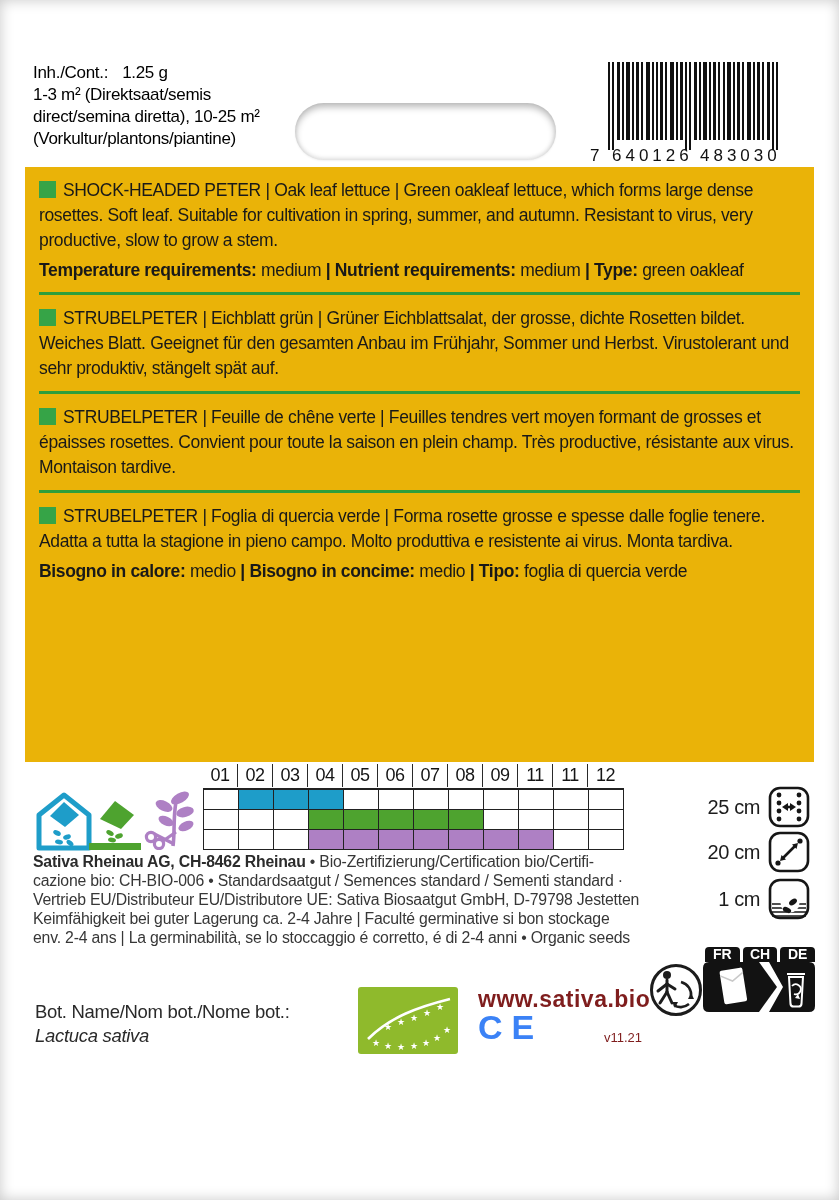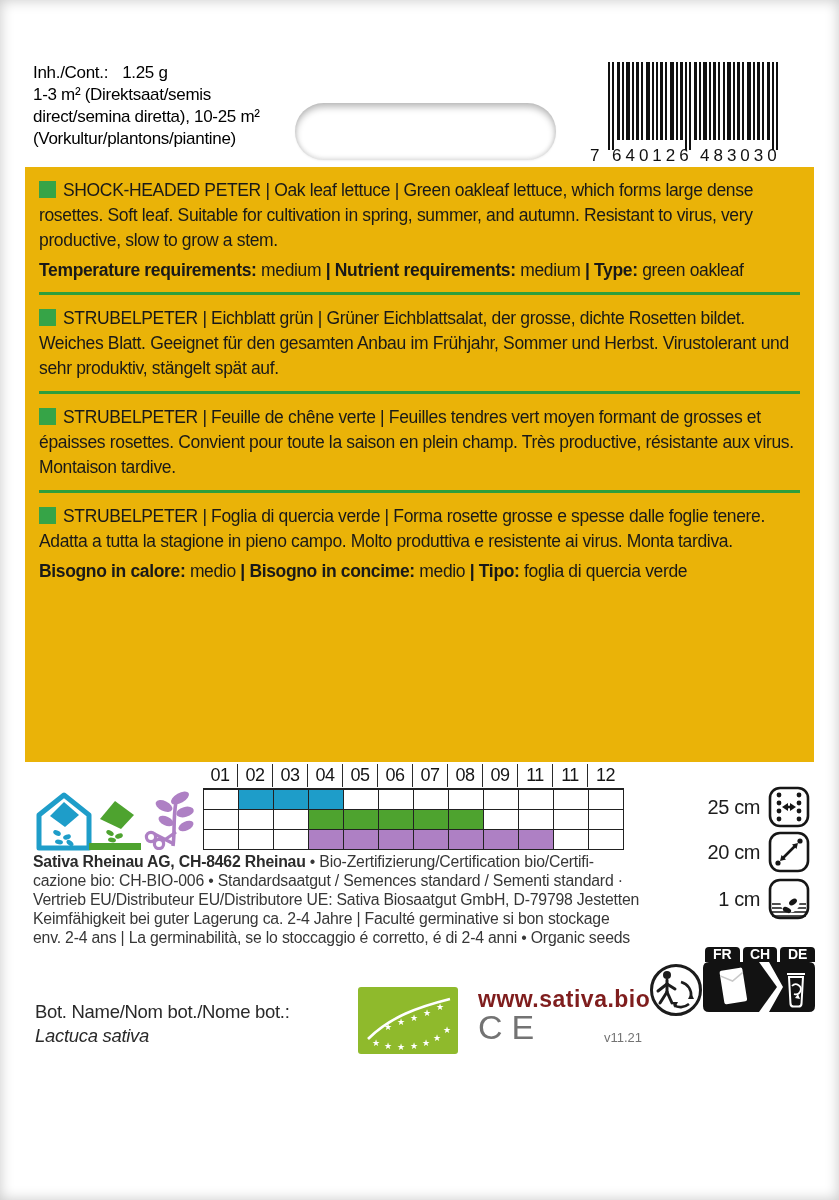--- a/index.html
+++ b/index.html
@@ -37,22 +37,22 @@
   .spec .sl{width:66px;text-align:right;font-size:20px;letter-spacing:-.4px;color:#1c1c1c;}
   
   .footer{position:absolute;left:33px;top:853px;font-size:15.8px;line-height:18.9px;letter-spacing:-.2px;color:#373737;white-space:nowrap;}
   .footer b{color:#2b2b2b;}
   
   .bot{position:absolute;left:35px;top:1000px;font-size:18.5px;line-height:24px;letter-spacing:-.3px;color:#2a2a2a;}
   .bot .latin{font-style:italic;}
   
   .eu-logo{position:absolute;left:358px;top:987px;}
   .site{position:absolute;left:478px;top:986px;font-size:23px;font-weight:bold;letter-spacing:.5px;color:#7f1d1d;}
-  .ce{position:absolute;left:478px;top:1008px;font-size:34px;font-weight:400;letter-spacing:9px;color:#737373;}
-  .ver{position:absolute;left:604px;top:1030px;font-size:13px;color:#737373;}
+  .ce{position:absolute;left:478px;top:1008px;font-size:34px;font-weight:700;letter-spacing:9px;color:#3b82f6;}
+  .ver{position:absolute;left:604px;top:1030px;font-size:13px;color:#7f1d1d;}
   
   .triman{position:absolute;left:648px;top:962px;}
   .badge{position:absolute;left:703px;top:947px;width:112px;height:65px;}
   .badge .tabs{display:flex;gap:3px;margin-left:2px;}
   .badge .tabs div{width:56px;height:15px;background:#121212;color:#fff;font-size:14px;font-weight:bold;
                    text-align:center;line-height:15px;border-radius:4px 4px 0 0;}
   .badge svg{display:block;}
 </style>
 </head>
 <body>

